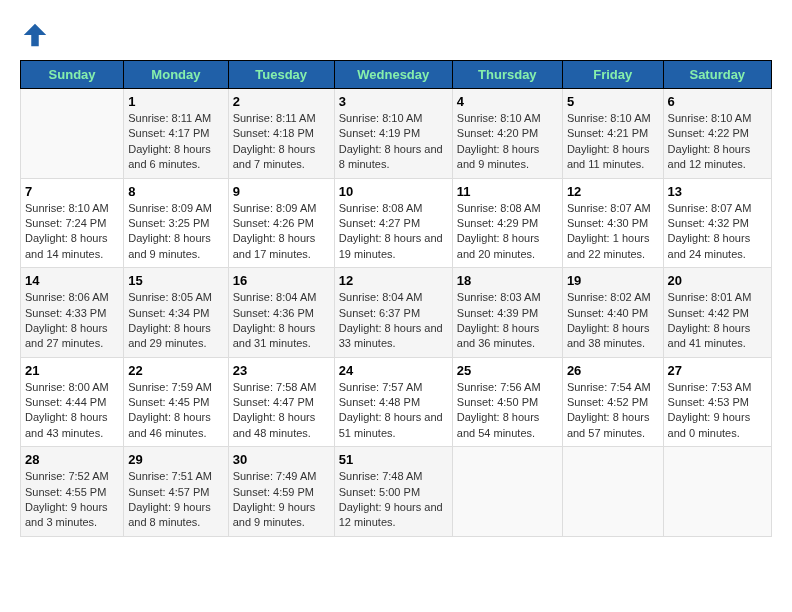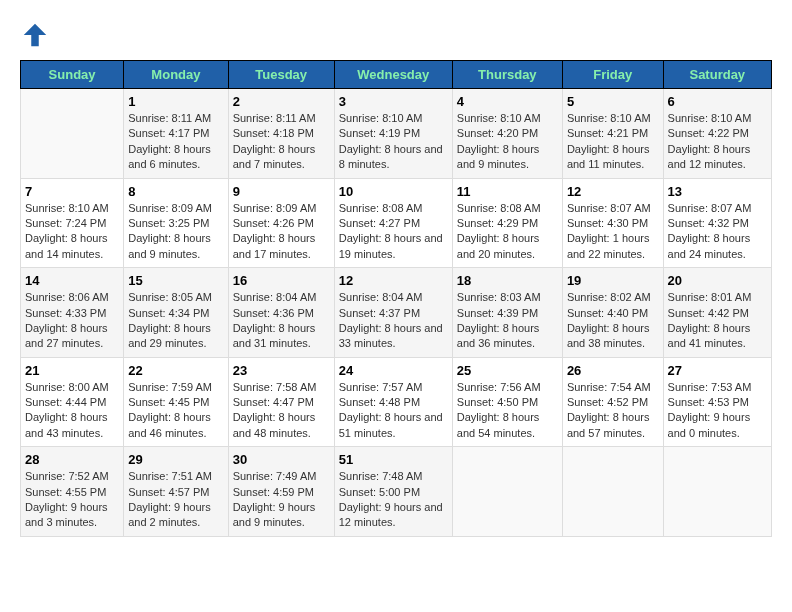--- a/index.html
+++ b/index.html
@@ -251,21 +251,21 @@
         <div class="day-info">
           <span>Sunrise:</span> <span>8:04 AM</span><br>
           <span>Sunset:</span> <span>4:36 PM</span><br>
           <span>Daylight:</span> <span>8 hours and 31 minutes.</span>
         </div>
         </td>
         <td>
           <span class="day-number">12</span>
         <div class="day-info">
           <span>Sunrise:</span> <span>8:04 AM</span><br>
-          <span>Sunset:</span> <span>4:37 PM</span><br>
+          <span>Sunset:</span> <span>6:37 PM</span><br>
           <span>Daylight:</span> <span>8 hours and 33 minutes.</span>
         </div>
         </td>
         <td>
           <span class="day-number">18</span>
         <div class="day-info">
           <span>Sunrise:</span> <span>8:03 AM</span><br>
           <span>Sunset:</span> <span>4:39 PM</span><br>
           <span>Daylight:</span> <span>8 hours and 36 minutes.</span>
         </div>
@@ -352,21 +352,21 @@
           <span>Sunrise:</span> <span>7:52 AM</span><br>
           <span>Sunset:</span> <span>4:55 PM</span><br>
           <span>Daylight:</span> <span>9 hours and 3 minutes.</span>
         </div>
         </td>
         <td>
           <span class="day-number">29</span>
         <div class="day-info">
           <span>Sunrise:</span> <span>7:51 AM</span><br>
           <span>Sunset:</span> <span>4:57 PM</span><br>
-          <span>Daylight:</span> <span>9 hours and 2 minutes.</span>
+          <span>Daylight:</span> <span>9 hours and 8 minutes.</span>
         </div>
         </td>
         <td>
           <span class="day-number">30</span>
         <div class="day-info">
           <span>Sunrise:</span> <span>7:49 AM</span><br>
           <span>Sunset:</span> <span>4:59 PM</span><br>
           <span>Daylight:</span> <span>9 hours and 9 minutes.</span>
         </div>
         </td>

